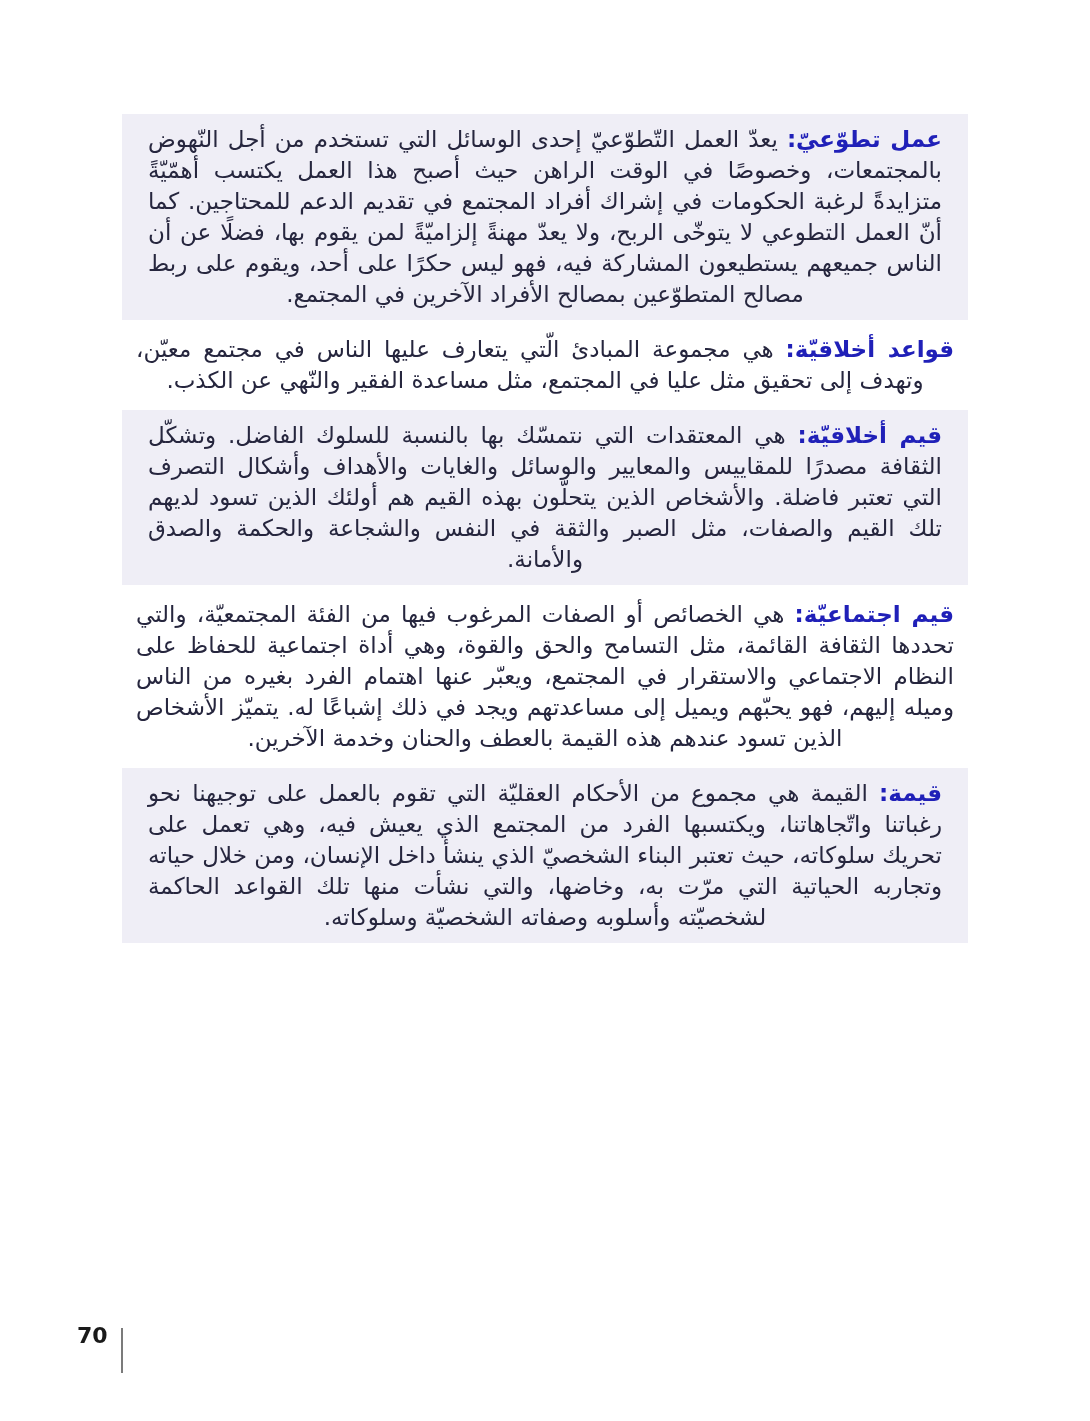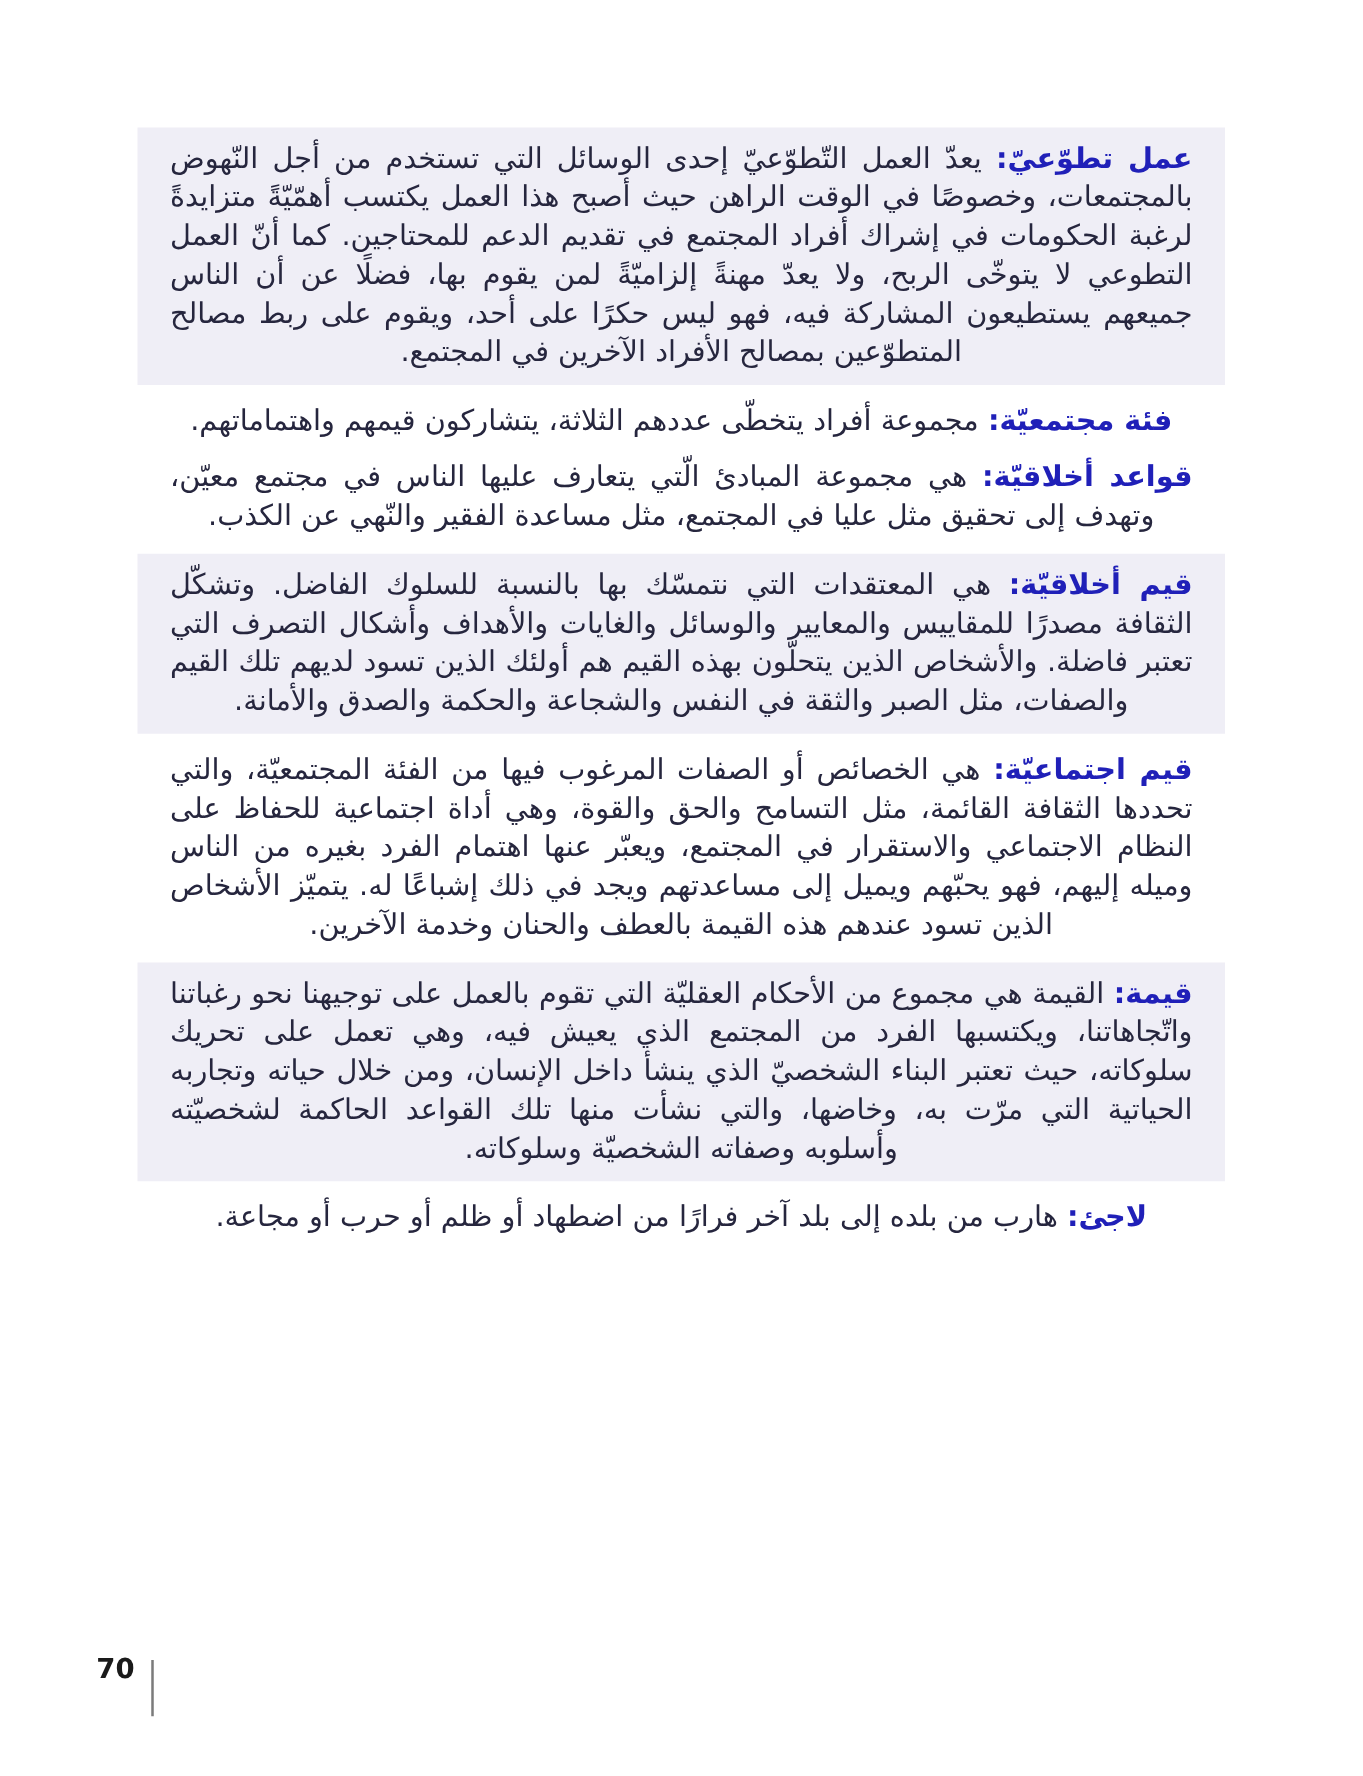--- a/index.html
+++ b/index.html
@@ -28,21 +28,21 @@
     unicode-bidi: embed;
     text-align: justify;
     text-align-last: center;
     font-size: 23px;
     line-height: 31px;
     color: var(--body-text, #26263e);
   }
   .entry.shaded {
     background: var(--shaded-bg, #efeef6);
     padding: 10px 26px;
-    margin: 0;
+    margin: 12px;
   }
   .entry.plain {
     background: transparent;
     padding: 0 26px;
     margin: 14px 0;
   }
   .term {
     font-weight: bold;
     color: var(--term-blue, #2020b8);
   }
@@ -73,40 +73,36 @@
 </style>
 </head>
 <body>
 
 <div class="page">
   <main class="content">
 
     <p class="entry shaded"><span class="term">عمل تطوّعيّ:</span>
       <span class="def">يعدّ العمل التّطوّعيّ إحدى الوسائل التي تستخدم من أجل النّهوض بالمجتمعات، وخصوصًا في الوقت الراهن حيث أصبح هذا العمل يكتسب أهمّيّةً متزايدةً لرغبة الحكومات في إشراك أفراد المجتمع في تقديم الدعم للمحتاجين. كما أنّ العمل التطوعي لا يتوخّى الربح، ولا يعدّ مهنةً إلزاميّةً لمن يقوم بها، فضلًا عن أن الناس جميعهم يستطيعون المشاركة فيه، فهو ليس حكرًا على أحد، ويقوم على ربط مصالح المتطوّعين بمصالح الأفراد الآخرين في المجتمع.</span></p>
 
-    <p class="entry plain"><span class="term">فئة مجتمعيّة:</span>
-      <span class="def">مجموعة أفراد يتخطّى عددهم الثلاثة، يتشاركون قيمهم واهتماماتهم.</span></p>
 
 
 
 
     <p class="entry plain"><span class="term">قواعد أخلاقيّة:</span>
       <span class="def">هي مجموعة المبادئ الّتي يتعارف عليها الناس في مجتمع معيّن، وتهدف إلى تحقيق مثل عليا في المجتمع، مثل مساعدة الفقير والنّهي عن الكذب.</span></p>
 
     <p class="entry shaded"><span class="term">قيم أخلاقيّة:</span>
       <span class="def">هي المعتقدات التي نتمسّك بها بالنسبة للسلوك الفاضل. وتشكّل الثقافة مصدرًا للمقاييس والمعايير والوسائل والغايات والأهداف وأشكال التصرف التي تعتبر فاضلة. والأشخاص الذين يتحلّون بهذه القيم هم أولئك الذين تسود لديهم تلك القيم والصفات، مثل الصبر والثقة في النفس والشجاعة والحكمة والصدق والأمانة.</span></p>
 
     <p class="entry plain"><span class="term">قيم اجتماعيّة:</span>
       <span class="def">هي الخصائص أو الصفات المرغوب فيها من الفئة المجتمعيّة، والتي تحددها الثقافة القائمة، مثل التسامح والحق والقوة، وهي أداة اجتماعية للحفاظ على النظام الاجتماعي والاستقرار في المجتمع، ويعبّر عنها اهتمام الفرد بغيره من الناس وميله إليهم، فهو يحبّهم ويميل إلى مساعدتهم ويجد في ذلك إشباعًا له. يتميّز الأشخاص الذين تسود عندهم هذه القيمة بالعطف والحنان وخدمة الآخرين.</span></p>
 
     <p class="entry shaded"><span class="term">قيمة:</span>
       <span class="def">القيمة هي مجموع من الأحكام العقليّة التي تقوم بالعمل على توجيهنا نحو رغباتنا واتّجاهاتنا، ويكتسبها الفرد من المجتمع الذي يعيش فيه، وهي تعمل على تحريك سلوكاته، حيث تعتبر البناء الشخصيّ الذي ينشأ داخل الإنسان، ومن خلال حياته وتجاربه الحياتية التي مرّت به، وخاضها، والتي نشأت منها تلك القواعد الحاكمة لشخصيّته وأسلوبه وصفاته الشخصيّة وسلوكاته.</span></p>
 
-    <p class="entry plain"><span class="term">لاجئ:</span>
-      <span class="def">هارب من بلده إلى بلد آخر فرارًا من اضطهاد أو ظلم أو حرب أو مجاعة.</span></p>
 
   </main>
 
   <footer class="footer">
     <span class="pagenum">70</span>
     <span class="divider"></span>
   </footer>
 </div>
 
 </body></html>

